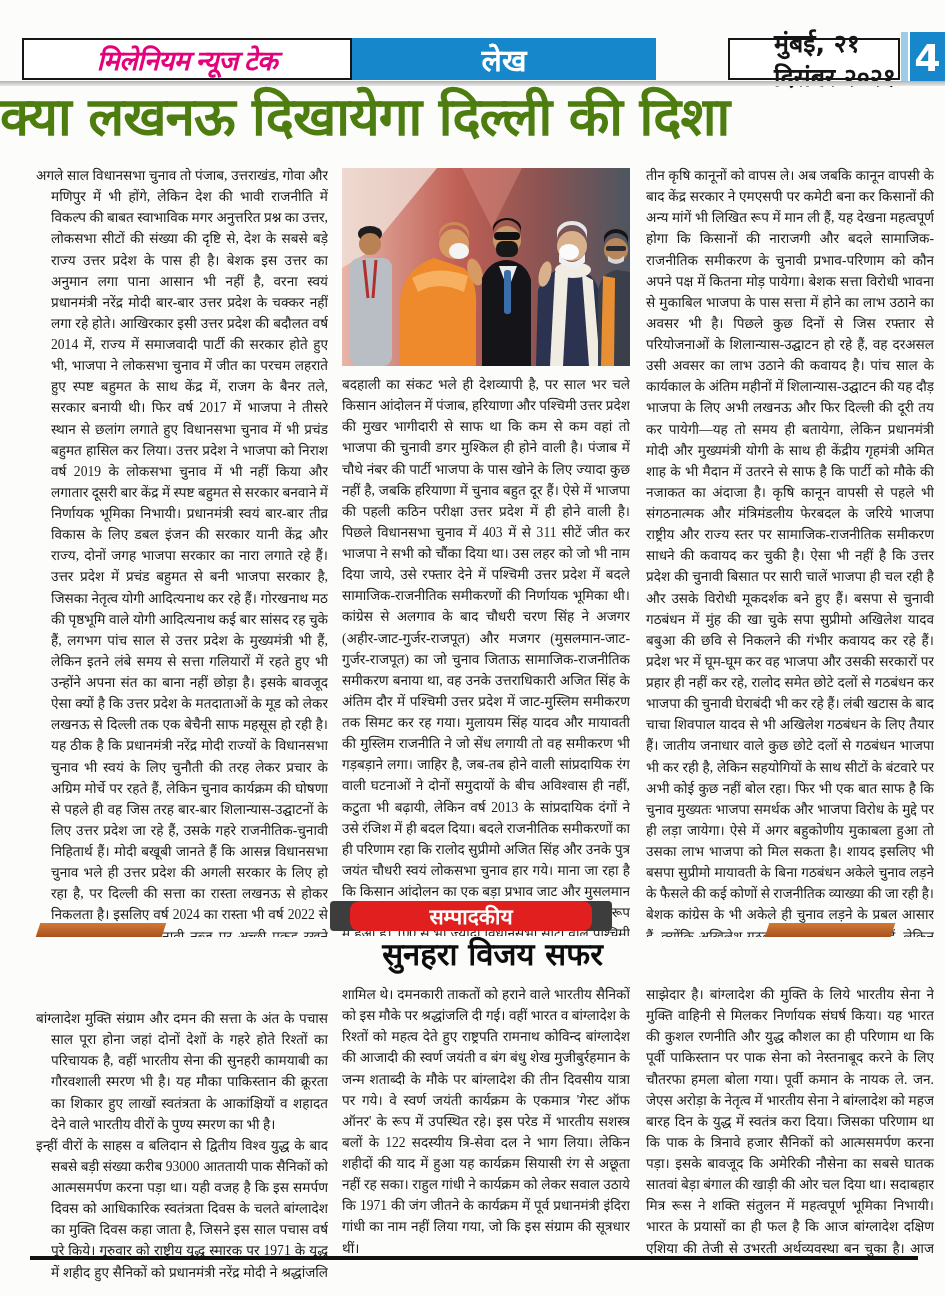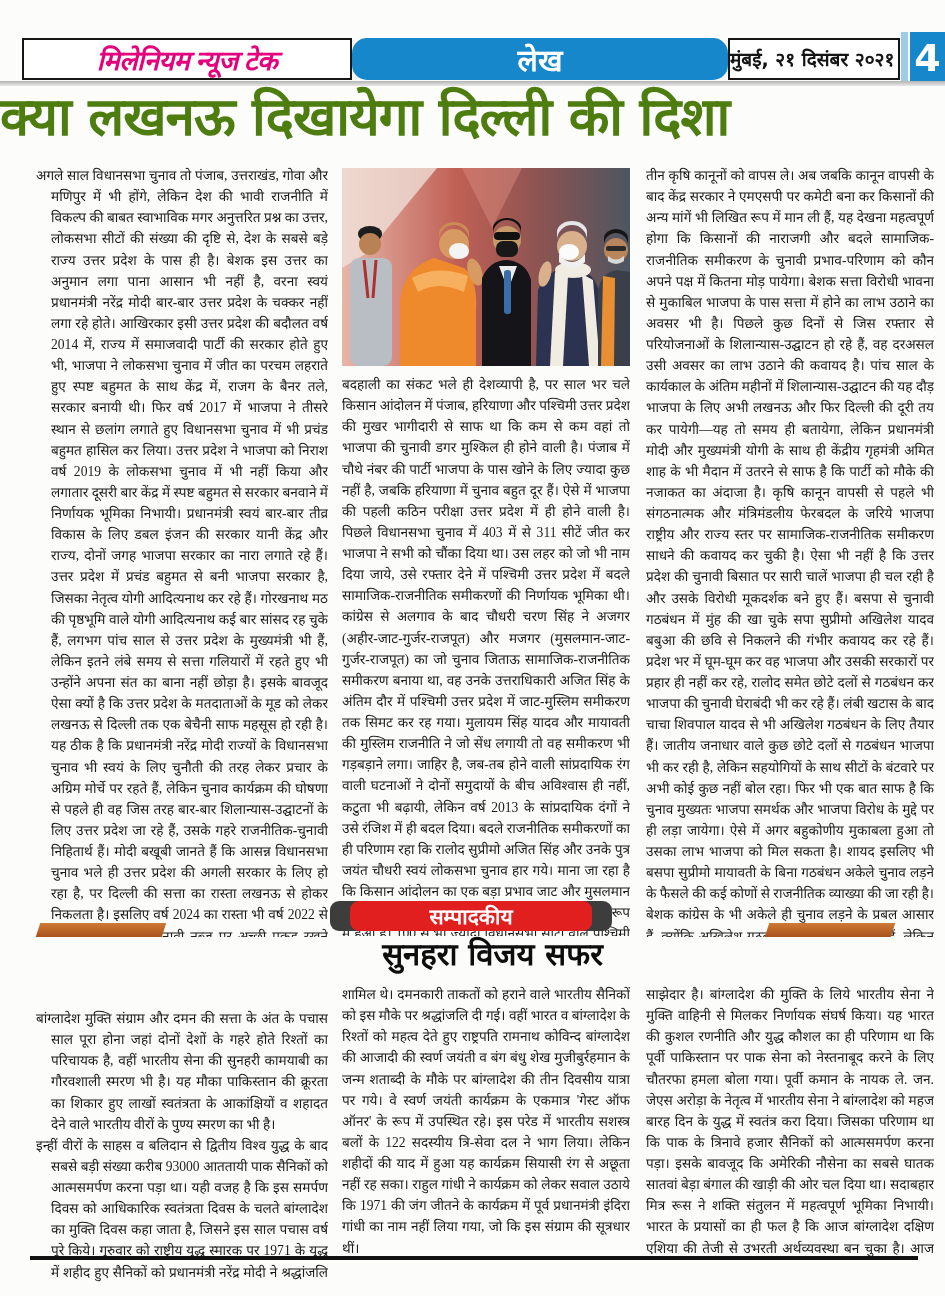--- a/index.html
+++ b/index.html
@@ -10,28 +10,28 @@
   }
   
   .topbar-box{position:absolute;top:38px;height:42px;box-sizing:border-box;}
   .mast{
     left:22px;width:330px;background:#fff;border:2px solid #161616;
     display:flex;align-items:center;justify-content:center;
     color:#e4017c;font-weight:bold;font-style:italic;font-size:27px;
     font-family:Liberation Serif, serif;letter-spacing:-0.5px;
   }
   .band{
-    left:352px;width:376px;background:#1787cb;
+    left:352px;width:304px;background:#1787cb;
     display:flex;align-items:center;justify-content:center;
-    color:#fff;font-weight:bold;font-size:30px;font-family:Liberation Sans, sans-serif;border-radius:15px;
+    color:#fff;font-weight:bold;font-size:30px;font-family:Liberation Sans, sans-serif;
   }
   .datebox{
     left:728px;width:172px;background:#fff;border:2px solid #161616;
     display:flex;align-items:center;justify-content:flex-start;
-    font-weight:bold;font-size:19px;font-family:"DejaVu Sans",sans-serif;
+    font-weight:bold;font-size:25px;font-family:"DejaVu Sans",sans-serif;padding-left:44px;
   }
   .bluestrip{position:absolute;top:32px;height:52px;left:901px;width:7px;background:#9ecbe6;}
   .pagenum{
     position:absolute;top:32px;height:52px;left:910px;width:35px;background:#1787cb;
     display:flex;align-items:center;justify-content:center;
     color:#fff;font-weight:bold;font-size:38px;font-family:"DejaVu Sans",sans-serif;
   }
   .shadowline{position:absolute;top:81px;left:0;width:945px;height:5px;
     background:linear-gradient(180deg,#b3b3b3,#e8e8e8);}
   
@@ -55,21 +55,21 @@
   
   .deco-bar{
     position:absolute;top:923px;height:14px;width:126px;
     background:linear-gradient(180deg,#d07a36,#a8511e);
     transform:skewX(-18deg);
   }
   #deco-left{left:38px;}
   #deco-right{left:767px;}
   .capsule{
     position:absolute;top:901px;left:330px;width:282px;height:30px;
-    background:#3d3d3d;border-radius:9px;text-decoration:underline;
+    background:#3d3d3d;border-radius:4px;text-decoration:underline;
   }
   .capsule-red{
     position:absolute;top:0;bottom:0;left:20px;right:20px;background:#e21f1f;border-radius:9px;
     display:flex;align-items:center;justify-content:center;
     color:#fff;font-weight:bold;font-size:21px;font-family:"DejaVu Sans",sans-serif;
   }
   .edit-title{
     position:absolute;top:932px;left:0;width:945px;text-align:center;
     font-family:"DejaVu Sans",sans-serif;font-weight:bold;font-size:31px;color:#0d0d0d;margin-left:20px;
   }

